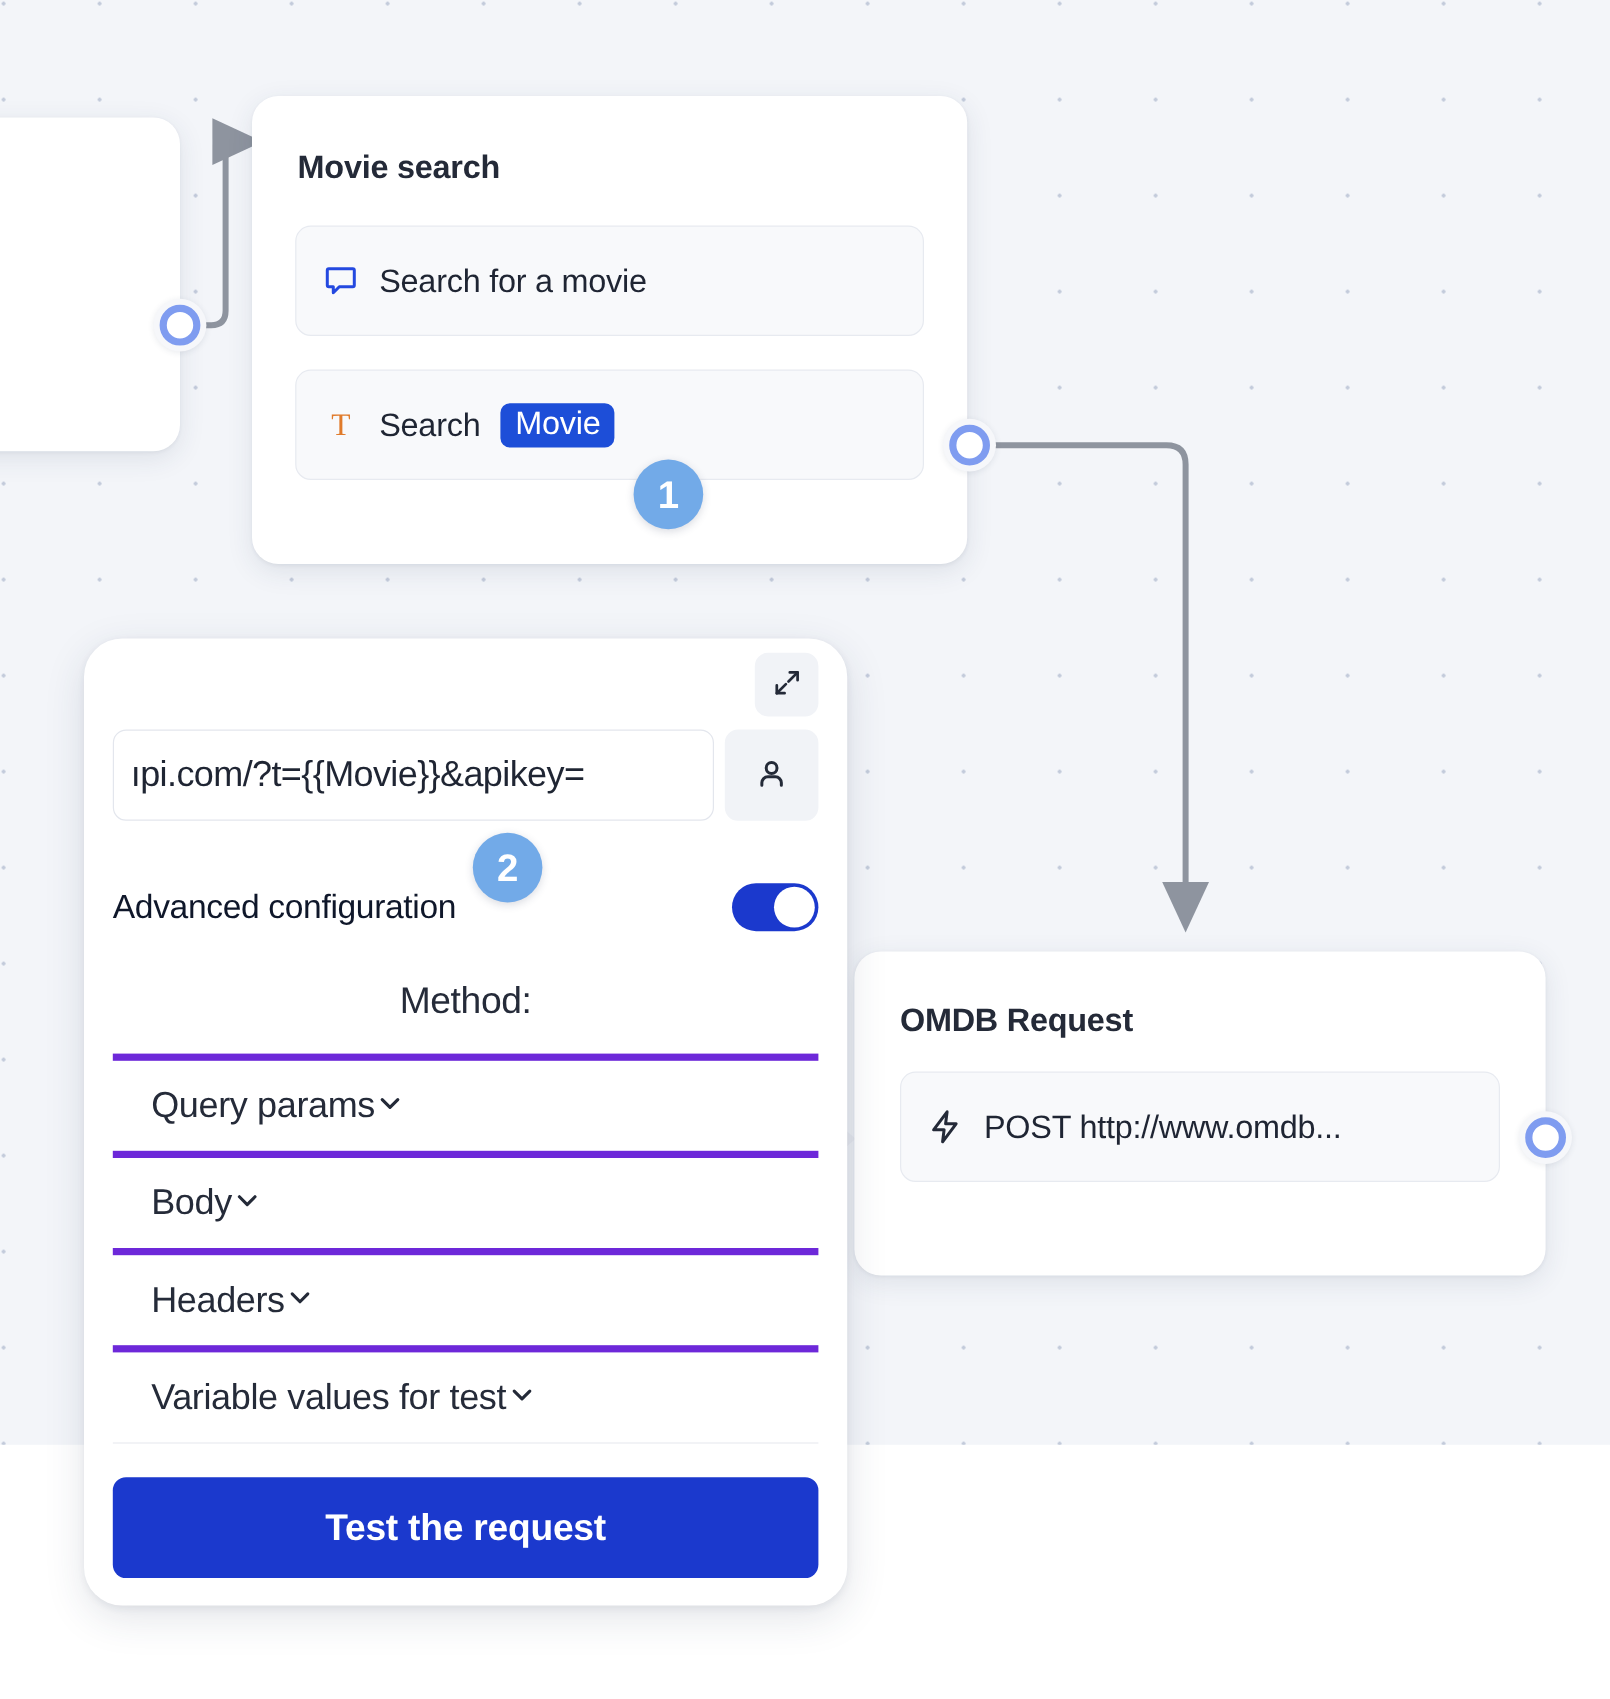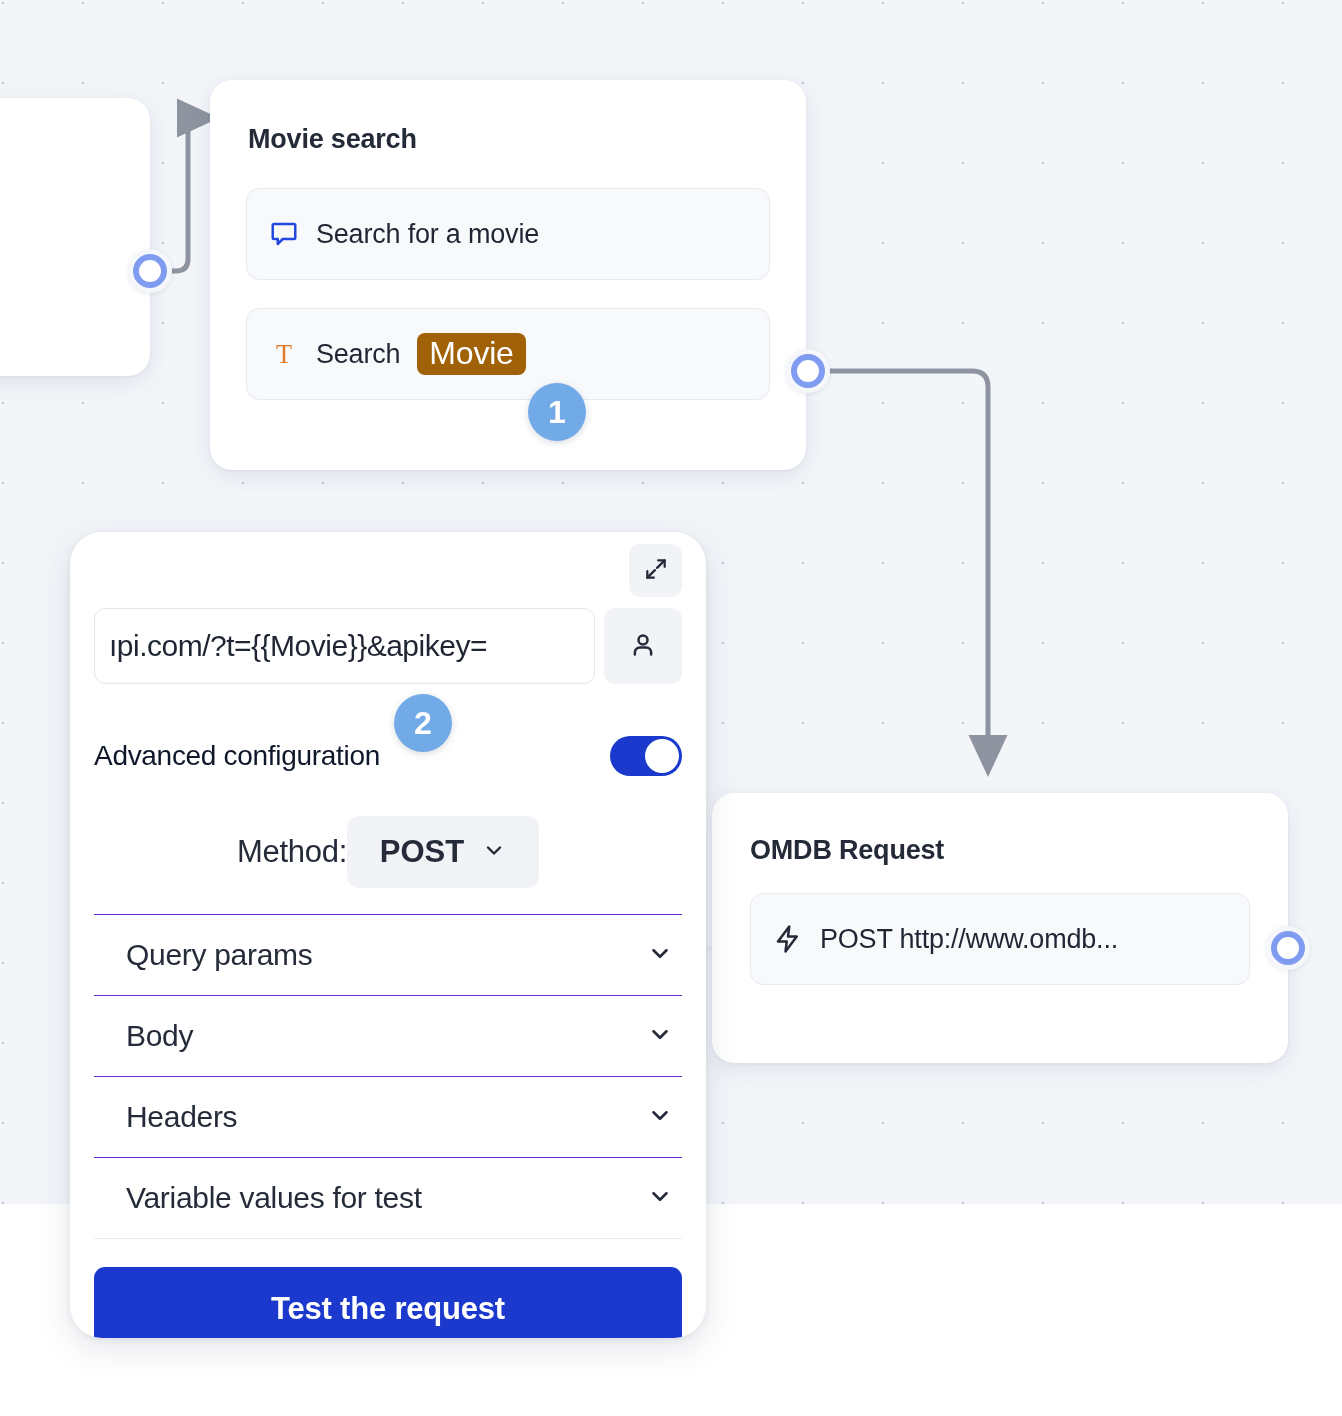--- a/index.html
+++ b/index.html
@@ -60,25 +60,25 @@
   
   #node-movie-search {
     left: 210px; top: 80px;
     width: 596px; height: 390px;
     padding: 44px 36px 0 36px;
   }
   #node-movie-search .node-title { margin-left: 2px; margin-bottom: 33px; }
   #node-movie-search .row-chip + .row-chip { margin-top: 28px; }
 
   .var-pill {
-    background: #a16207;
+    background: #1d4ed8;
     color: #ffffff;
     border-radius: 8px;
     padding: 4px 12px 6px 12px;
-    font-size: 32px;
+    font-size: 27px;
     line-height: 1;
     display: inline-block;
   }
 
   
   #node-omdb {
     left: 712px; top: 775px;
     width: 576px; height: 270px;
     padding: 42px 38px 0 38px;
     margin-top: 18px;
@@ -188,23 +188,23 @@
     display: flex; align-items: center; justify-content: center;
     gap: 18px;
     font-size: 31px; font-weight: 600;
     color: #252b39;
     cursor: pointer;
     border: none;
     padding: 0 22px;
   }
 
   .accordion-item {
-    display: flex; align-items: center; justify-content: space-between;
+    display: flex; align-items: center; justify-content: flex-start;
     height: 81px;
-    border-top: 1px solid #6d28d9;
+    border-top: 6px solid #6d28d9;
     padding: 0 9px 0 32px;
     cursor: pointer;
   }
   .accordion-item .acc-label {
     font-size: 30px; color: #252b39; letter-spacing: -0.3px;
   }
   .accordion-list { border-bottom: 1px solid #e9ebf1; }
 
   .btn-primary {
     margin-top: 28px;
@@ -345,28 +345,20 @@
 
     <div class="adv-row">
       <span class="adv-label">Advanced configuration</span>
       <div class="toggle">
         <span class="knob"></span>
       </div>
     </div>
 
     <div class="method-row">
       <span class="method-label">Method:</span>
-      <div class="method-select">
-        <span>POST</span>
-        <span>
-          <svg width="24" height="24" viewBox="0 0 24 24" fill="none" stroke="#242a38" stroke-width="2.4" stroke-linecap="round" stroke-linejoin="round">
-            <polyline points="6,9.5 12,15.5 18,9.5"></polyline>
-          </svg>
-        </span>
-      </div>
     </div>
 
     <div class="accordion-list">
       <div class="accordion-item">
         <span class="acc-label">Query params</span>
         <span>
           <svg width="26" height="26" viewBox="0 0 24 24" fill="none" stroke="#242a38" stroke-width="2.4" stroke-linecap="round" stroke-linejoin="round">
             <polyline points="6,9.5 12,15.5 18,9.5"></polyline>
             </svg>
         </span>

